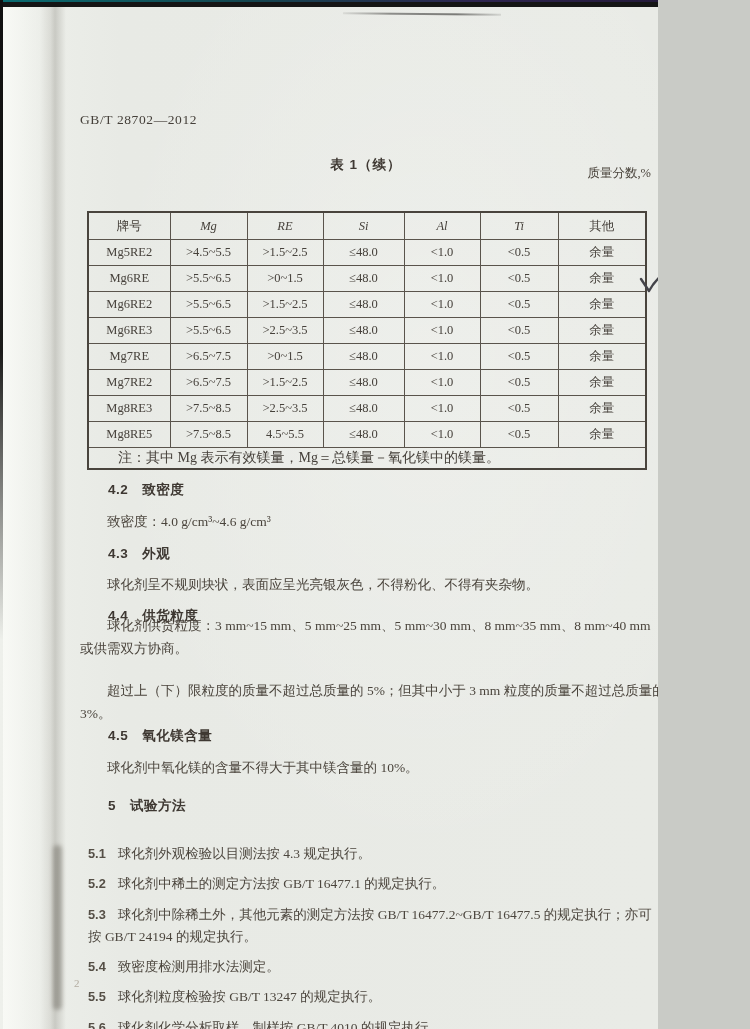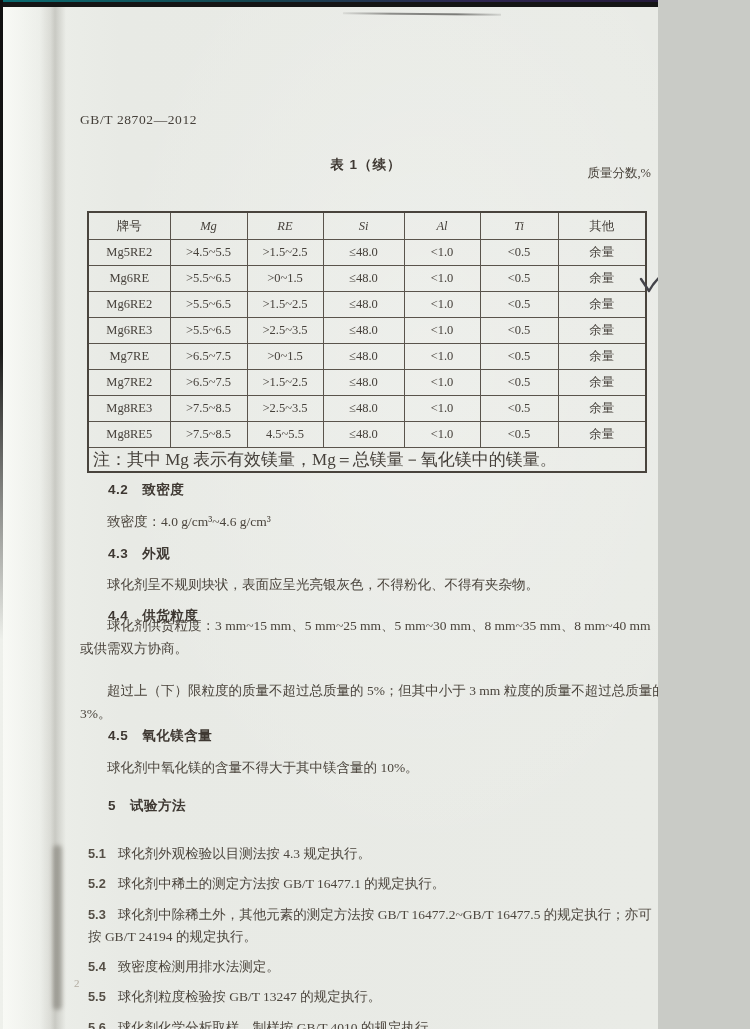--- a/index.html
+++ b/index.html
@@ -35,21 +35,21 @@
     font-size:13.5px;color:#3f3933;letter-spacing:1px;}
   .unit-label{left:87px;top:165px;width:564px;text-align:right;font-size:12.5px;color:#4a443c;}
   
   table.spec{position:absolute;left:87px;top:191px;width:558px;
     border-collapse:collapse;table-layout:fixed;font-size:12.5px;color:#46413b;margin-top:20px;}
   table.spec,table.spec th,table.spec td{border:1px solid #5a544c;}
   table.spec{border:2px solid #49443d;}
   table.spec th{height:26px;font-weight:normal;text-align:center;padding:0;font-style:italic;}
   table.spec th.cjk{font-style:normal;}
   table.spec td{height:25px;text-align:center;padding:0;}
-  table.spec td.note-cell{height:20px;text-align:left;padding-left:4px;font-size:17px;}
+  table.spec td.note-cell{height:20px;text-align:left;padding-left:29px;font-size:14px;}
   
   .h{left:80px;font-family:"Liberation Sans","DejaVu Sans",sans-serif;
      font-weight:bold;font-size:13.5px;color:#3e3832;letter-spacing:0.5px;}
   .h .num{margin-right:14px;margin-left:28px;}
   .p{left:80px;width:586px;font-size:13.5px;line-height:22.5px;color:#4a443c;}
   .indent{text-indent:2em;}
   .items{left:80px;top:835px;width:590px;font-size:13.5px;line-height:22.3px;color:#4c463e;}
   .items p{margin:8px;}
   .items .inum{font-weight:bold;margin-right:12px;font-family:"Liberation Sans","DejaVu Sans",sans-serif;font-size:12.8px;color:#554f46;}
   .pgnum{left:74px;top:977px;font-size:11px;color:#b3aca0;}

